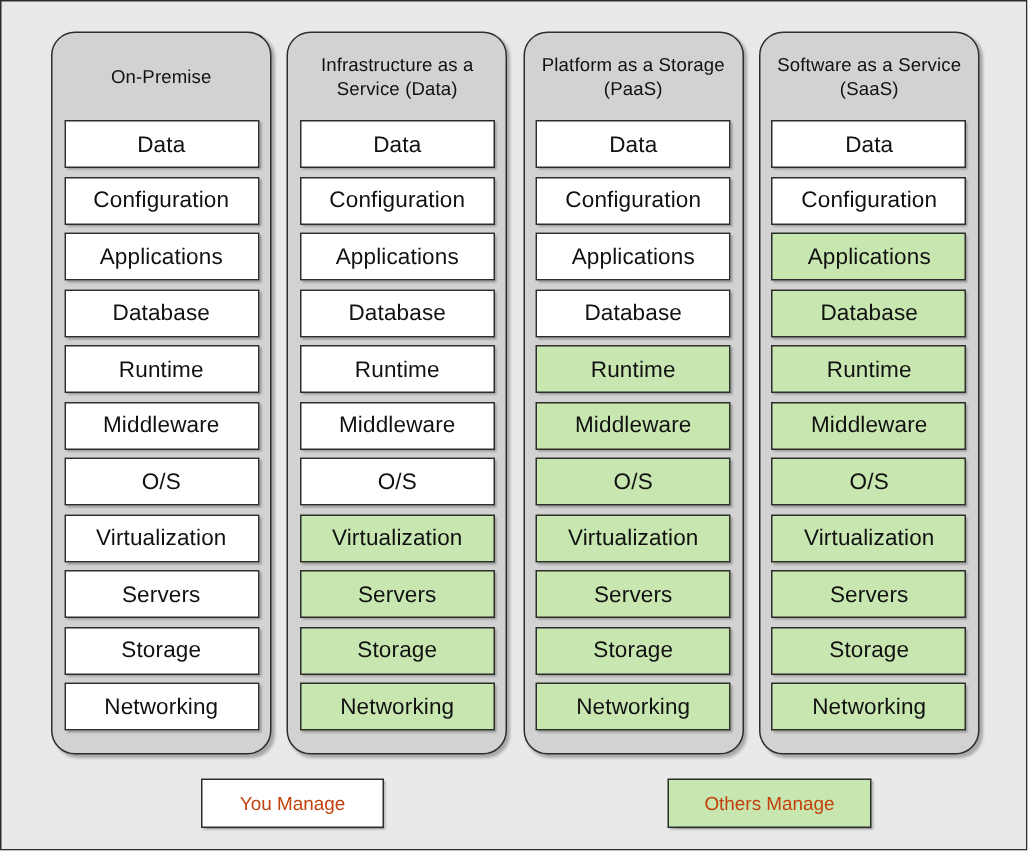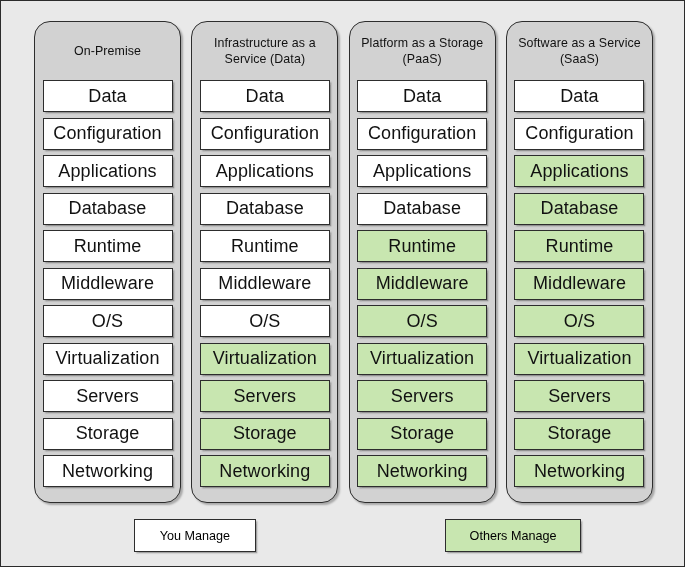--- a/index.html
+++ b/index.html
@@ -76,21 +76,21 @@
 
   .layer {
     box-sizing: border-box;
     height: 32px;
     display: flex;
     align-items: center;
     justify-content: center;
     background: #ffffff;
     border: 1.5px solid #2d2d2d;
     box-shadow: 1.5px 1.5px 1.5px rgba(0,0,0,0.30);
-    font-size: 18px;
+    font-size: 15px;
     color: #111111;
     text-align: center;
     letter-spacing: 0.1px;
     user-select: none;
   }
   .layer.managed-other {
     background: #c8e6b0;
   }
 
   
@@ -98,21 +98,21 @@
     position: absolute;
     box-sizing: border-box;
     height: 33px;
     display: flex;
     align-items: center;
     justify-content: center;
     border: 1.5px solid #2d2d2d;
     background: #ffffff;
     box-shadow: 1.5px 1.5px 1.5px rgba(0,0,0,0.30);
     font-size: 12.6px;
-    color: #000000;
+    color: #c2410c;
     user-select: none;
   }
   .legend-you {
     left: 133px;
     top: 518px;
     width: 122px;
   }
   .legend-others {
     left: 444px;
     top: 518px;

